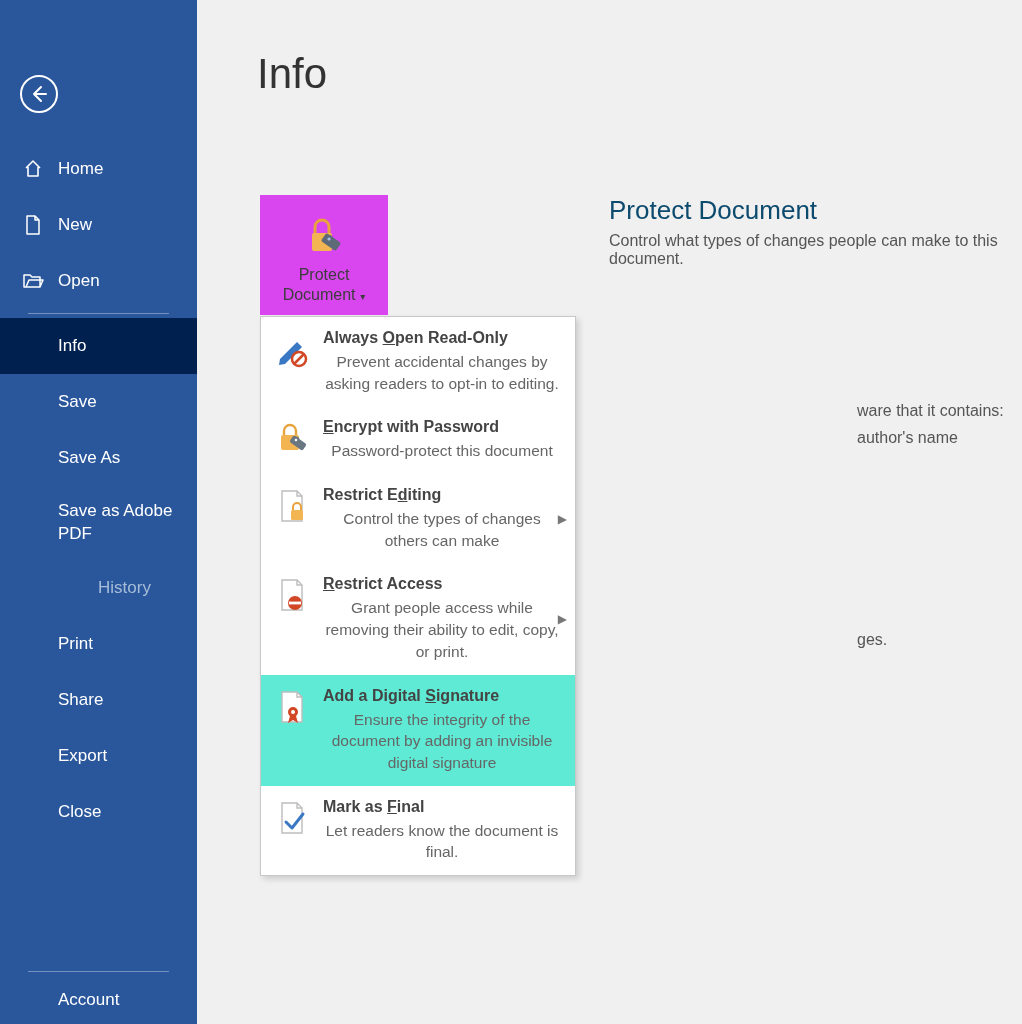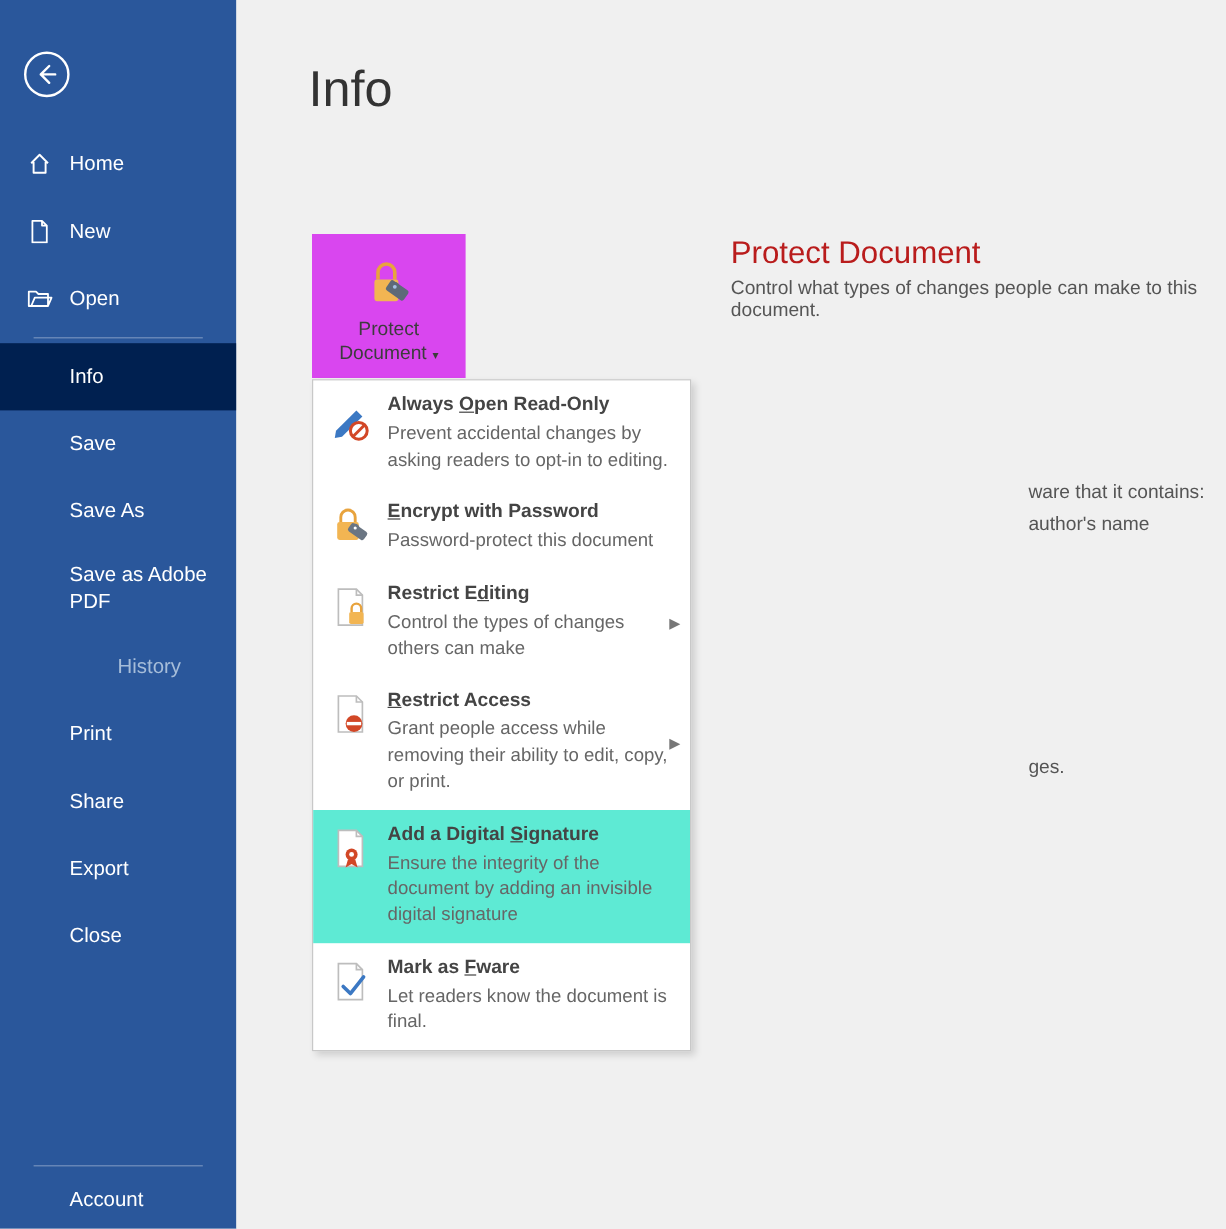--- a/index.html
+++ b/index.html
@@ -12,21 +12,21 @@
     height: 1024px;
     overflow: hidden;
     color: #333;
   }
   .sidebar {
     width: 197px;
     background: #2a579b;
     color: #fff;
     display: flex;
     flex-direction: column;
-    padding-top: 43px;
+    padding-top: 75px;
   }
   .back-circle {
     width: 38px; height: 38px;
     border: 2px solid #fff;
     border-radius: 50%;
     margin-left: 20px;
     margin-bottom: 28px;
     display: flex; align-items: center; justify-content: center;
     cursor: pointer;
   }
@@ -67,21 +67,21 @@
     padding-bottom: 10px;
     cursor: pointer;
   }
   .big-button .bb-icon { width: 42px; height: 42px; margin-bottom: 8px; }
   .big-button .bb-label { font-size: 16px; color: #3c3c3c; text-align:center; line-height: 1.25; }
   .section {
     position: absolute;
     left: 412px;
   }
   .section.protect { top: 195px; }
-  .section h2 { font-size: 26px; font-weight: 400; color: #b91c1c; margin-bottom: 6px; }
+  .section h2 { font-size: 26px; font-weight: 400; color: #0c4a6e; margin-bottom: 6px; }
   .section p { font-size: 16px; color: #555; }
   .behind-text {
     position:absolute;
     left: 660px;
     font-size: 16px; color:#555; line-height: 1.7;
     white-space: pre;
   }
   .behind-1 { top: 397px; }
   .behind-2 { top: 590px; margin-top: 36px; }
 
@@ -98,21 +98,21 @@
     padding: 12px 14px 12px 14px;
     gap: 14px;
     cursor: pointer;
     position: relative;
   }
   .dd-item.hover { background: #5eead4; }
   .dd-item .dd-icon { width: 34px; height: 38px; flex-shrink: 0; margin-top: 2px; }
   .dd-item .dd-text { flex: 1; }
   .dd-item .dd-title { font-size: 16px; font-weight: 600; color: #444; margin-bottom: 4px; }
   .dd-item .dd-title .ul { text-decoration: underline; }
-  .dd-item .dd-desc { font-size: 15.5px; color: #666; line-height: 1.4; }
+  .dd-item .dd-desc { font-size: 15.5px; color: #666; line-height: 1.4; text-align: center; }
   .dd-item .arrow {
     position:absolute; right:8px; top:50%; transform: translateY(-50%);
     font-size: 12px; color: #777;
   }
   .dropdown-caret { font-size: 10px; margin-left: 2px; color: #3c3c3c; }
 </style>
 </head>
 <body>
 
 <div class="sidebar">
@@ -299,18 +299,18 @@
 
   <div class="dd-item">
     <span class="dd-icon">
       <svg width="34" height="38" viewBox="0 0 34 38">
         <path d="M7 3 H22 L27 8 V33 H7 Z" fill="#fff" stroke="#bdbdbd" stroke-width="1.4"></path>
         <path d="M22 3 V8 H27" fill="none" stroke="#bdbdbd" stroke-width="1.4"></path>
         <path d="M11 22 L17 28 L28 14" stroke="#3b78c3" stroke-width="3" fill="none" stroke-linecap="round" stroke-linejoin="round"></path>
       </svg>
     </span>
     <div class="dd-text">
-      <div class="dd-title"><span>Mark as </span><span class="ul">F</span><span>ware</span></div>
+      <div class="dd-title"><span>Mark as </span><span class="ul">F</span><span>inal</span></div>
       <div class="dd-desc">Let readers know the document is final.</div>
     </div>
   </div>
 
 </div>
 
 </body></html>

